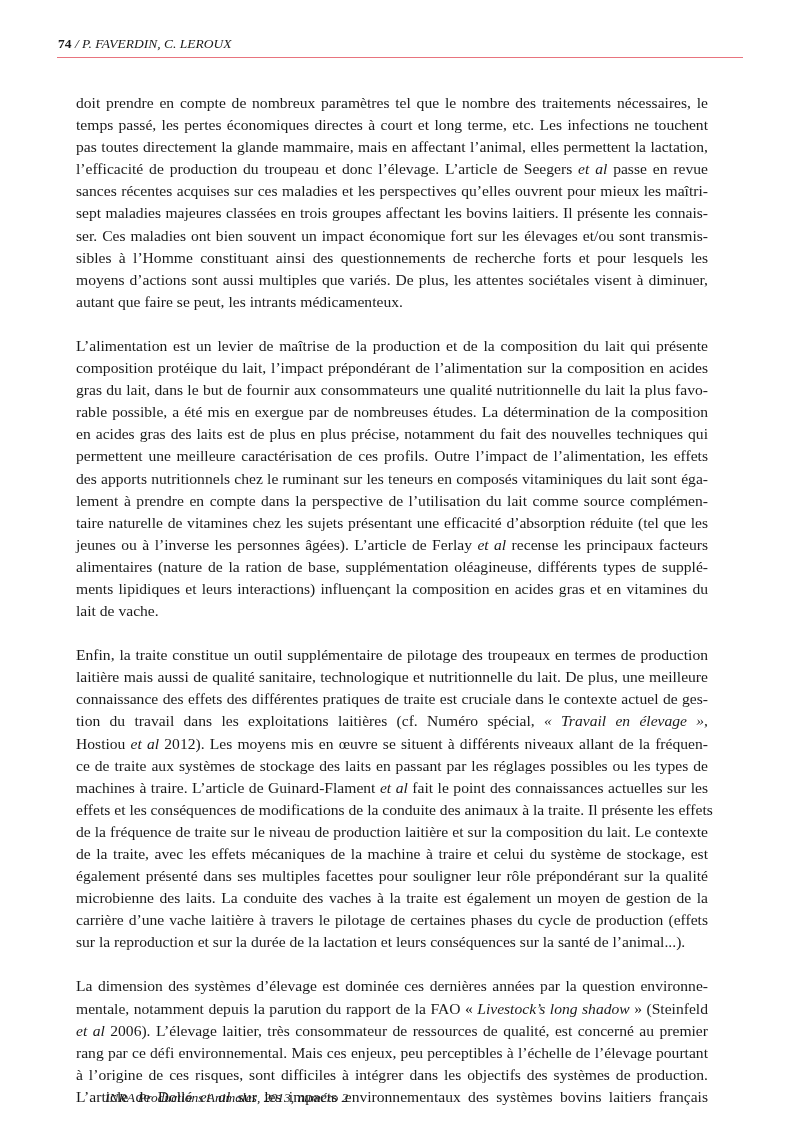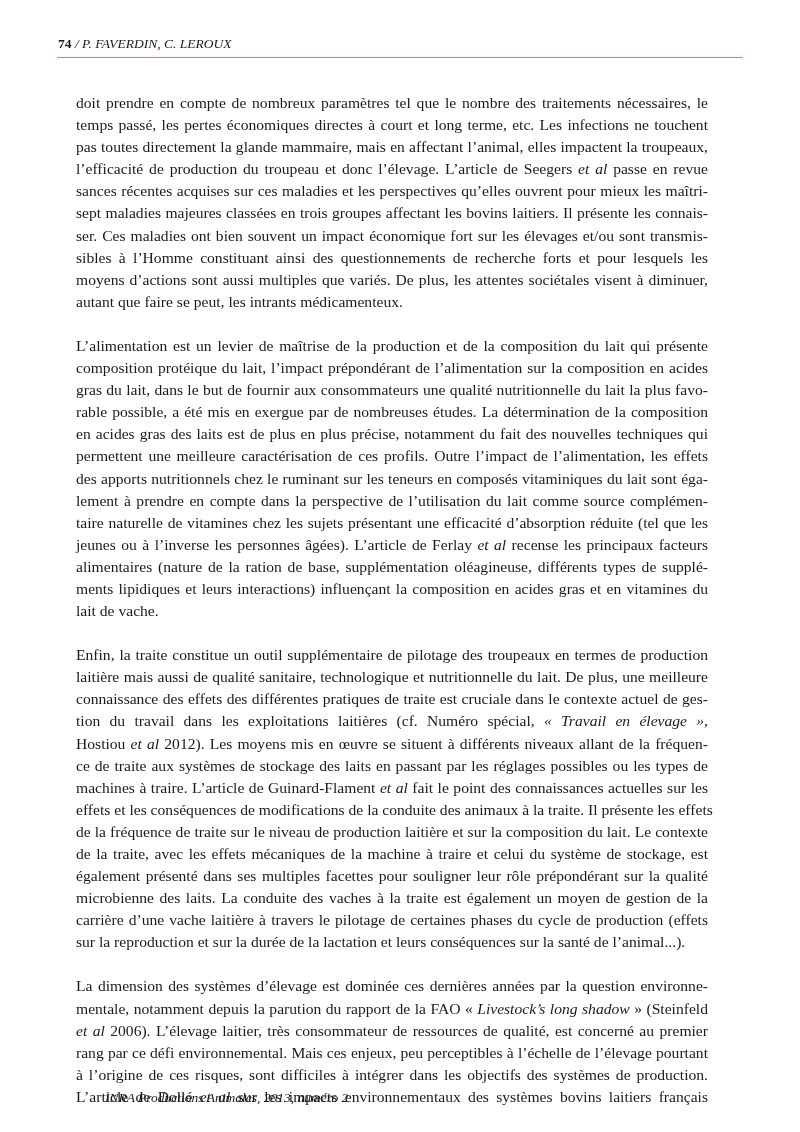--- a/index.html
+++ b/index.html
@@ -36,21 +36,21 @@
 <div class="page">
   <div class="running-head">
     <span class="page-num">74</span><span class="authors"> / </span><span class="authors">P. FAVERDIN, C. LEROUX</span>
   </div>
   <div class="head-rule" style="border-top-color: rgb(232, 116, 126);"></div>
 
   <div class="body-text" id="body-text">
       <p>
         <span class="ln"><span>doit prendre en compte de nombreux paramètres tel que le nombre des traitements nécessaires, le</span></span>
         <span class="ln"><span>temps passé, les pertes économiques directes à court et long terme, etc. Les infections ne touchent</span></span>
-        <span class="ln"><span>pas toutes directement la glande mammaire, mais en affectant l’animal, elles impactent la troupeaux,</span></span>
+        <span class="ln"><span>pas toutes directement la glande mammaire, mais en affectant l’animal, elles permettent la lactation,</span></span>
         <span class="ln"><span>l’efficacité de production du troupeau et donc l’élevage. L’article de Seegers </span><em>et al</em><span> passe en revue</span></span>
         <span class="ln"><span>sances récentes acquises sur ces maladies et les perspectives qu’elles ouvrent pour mieux les maîtri-</span></span>
         <span class="ln"><span>sept maladies majeures classées en trois groupes affectant les bovins laitiers. Il présente les connais-</span></span>
         <span class="ln"><span>ser. Ces maladies ont bien souvent un impact économique fort sur les élevages et/ou sont transmis-</span></span>
         <span class="ln"><span>sibles à l’Homme constituant ainsi des questionnements de recherche forts et pour lesquels les</span></span>
         <span class="ln"><span>moyens d’actions sont aussi multiples que variés. De plus, les attentes sociétales visent à diminuer,</span></span>
         <span class="ln last"><span>autant que faire se peut, les intrants médicamenteux.</span></span>
       </p>
       <p>
         <span class="ln"><span>L’alimentation est un levier de maîtrise de la production et de la composition du lait qui présente</span></span>

